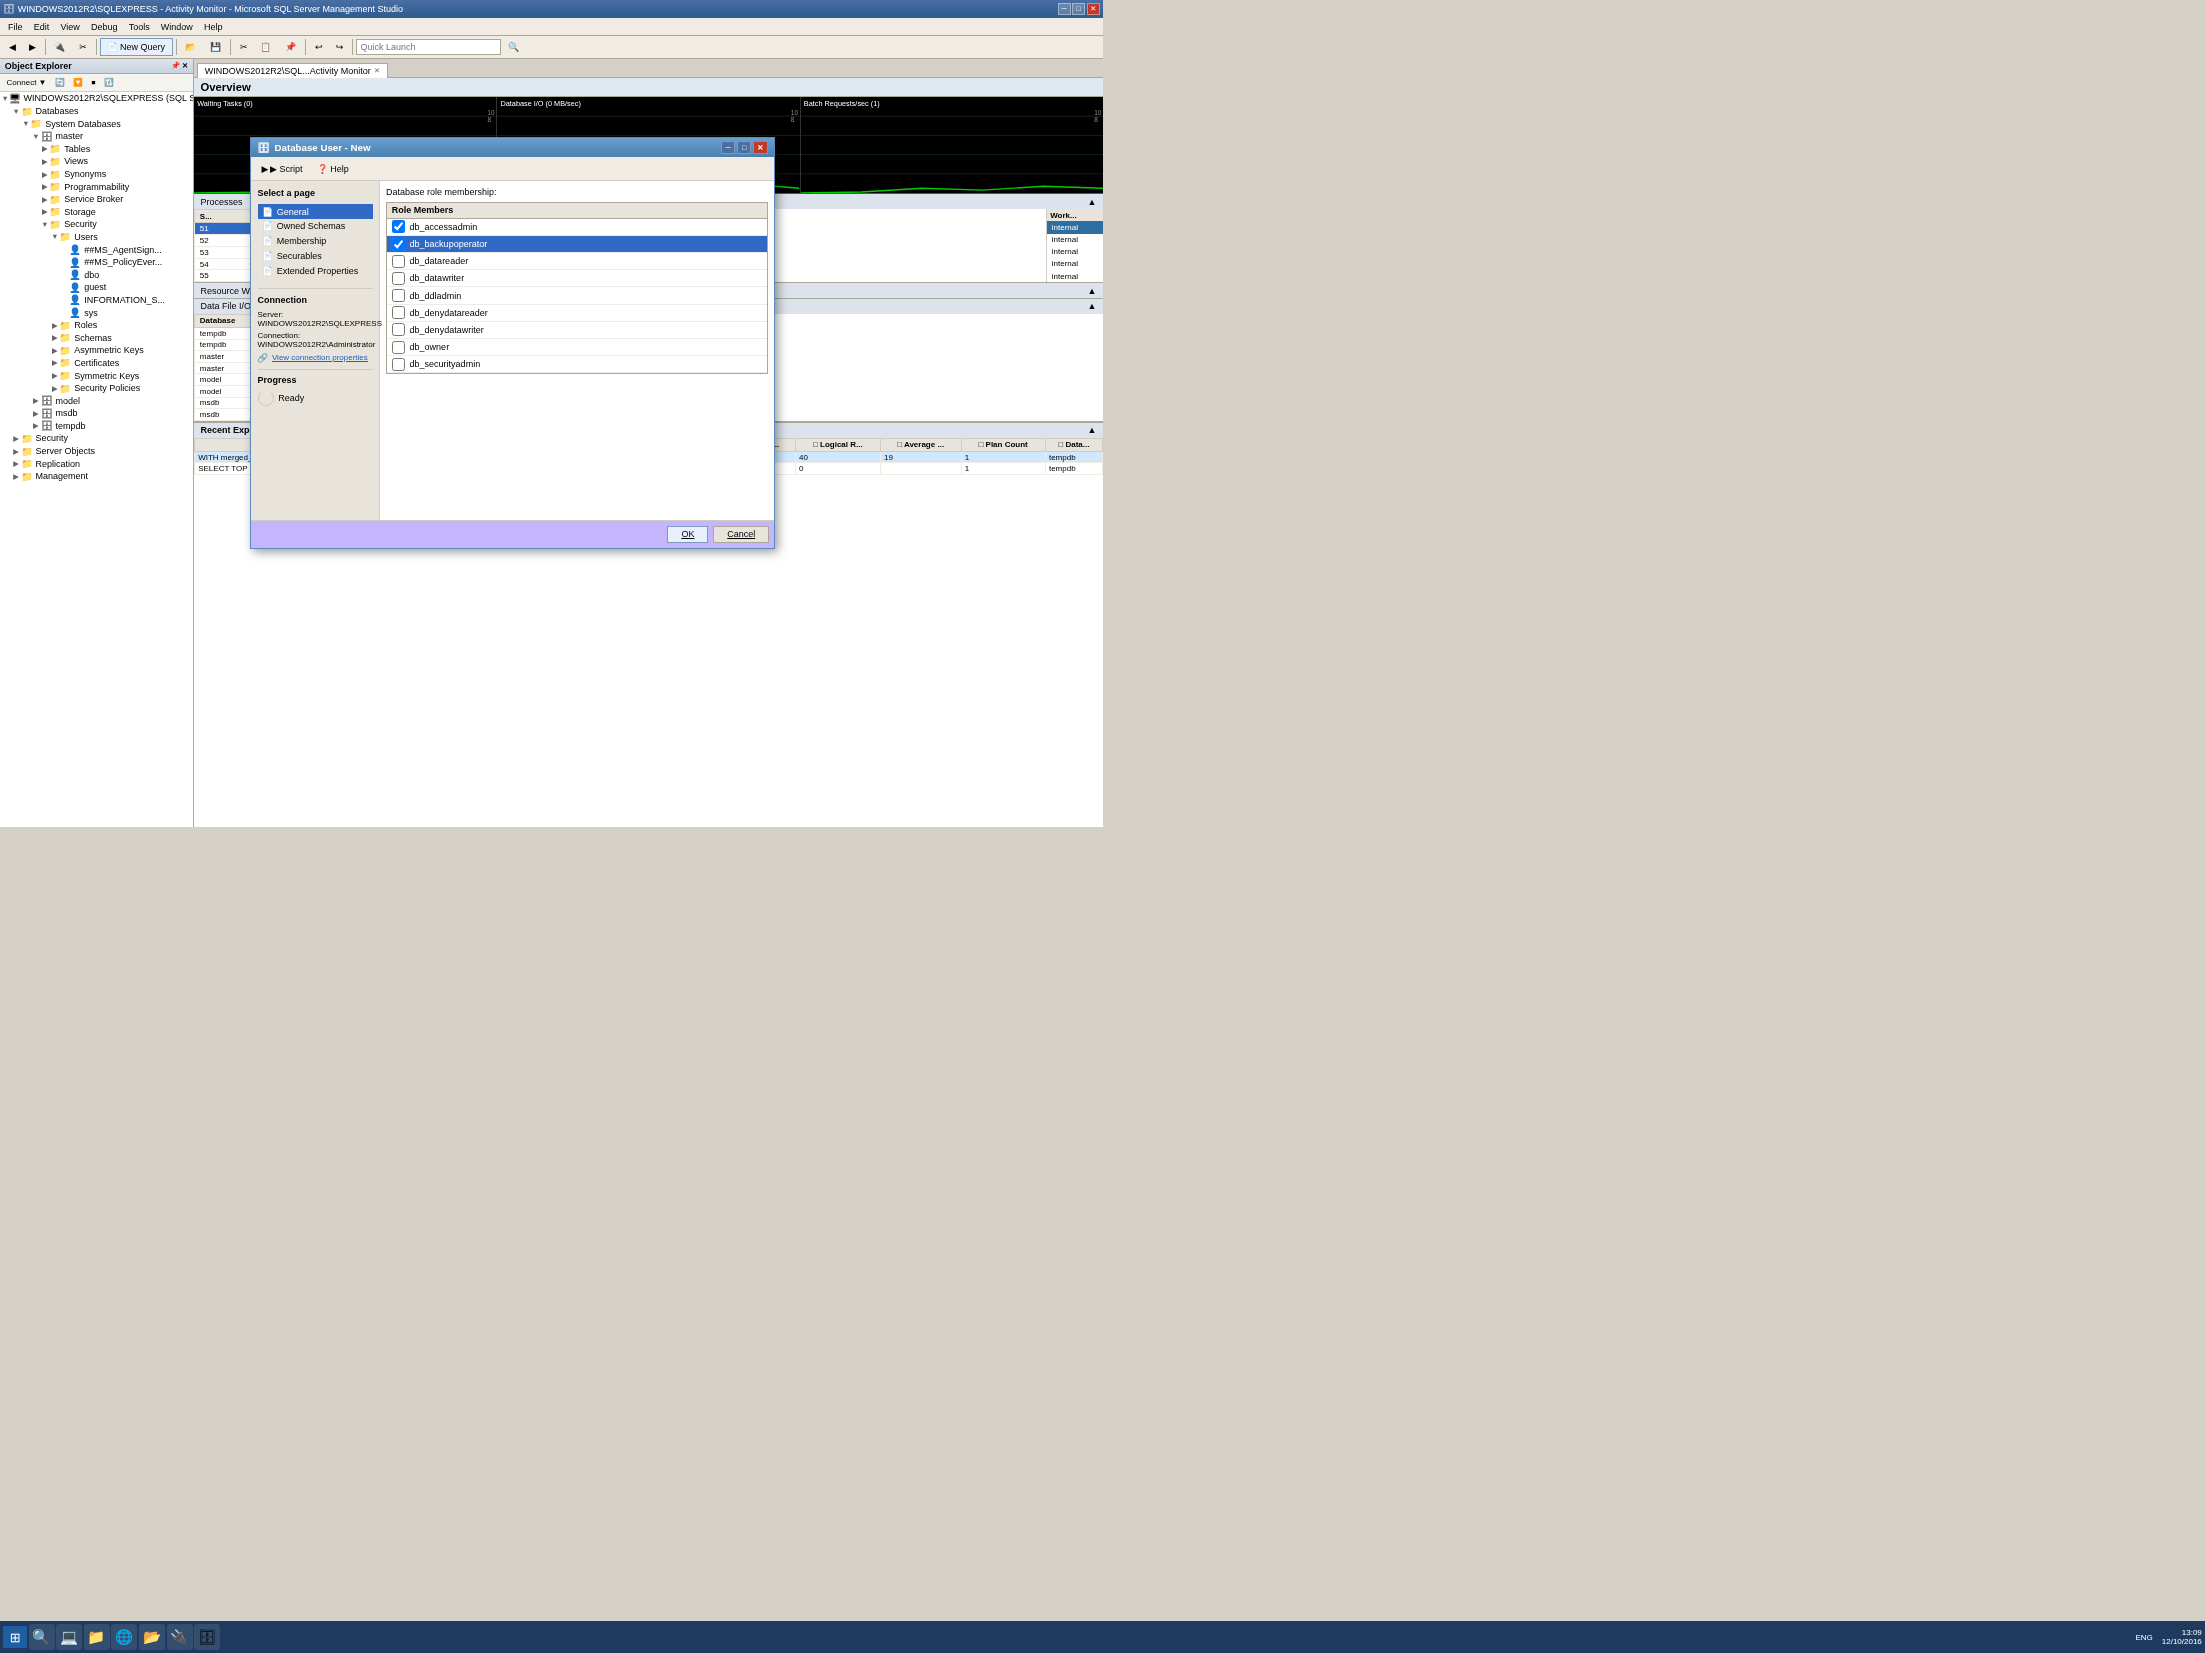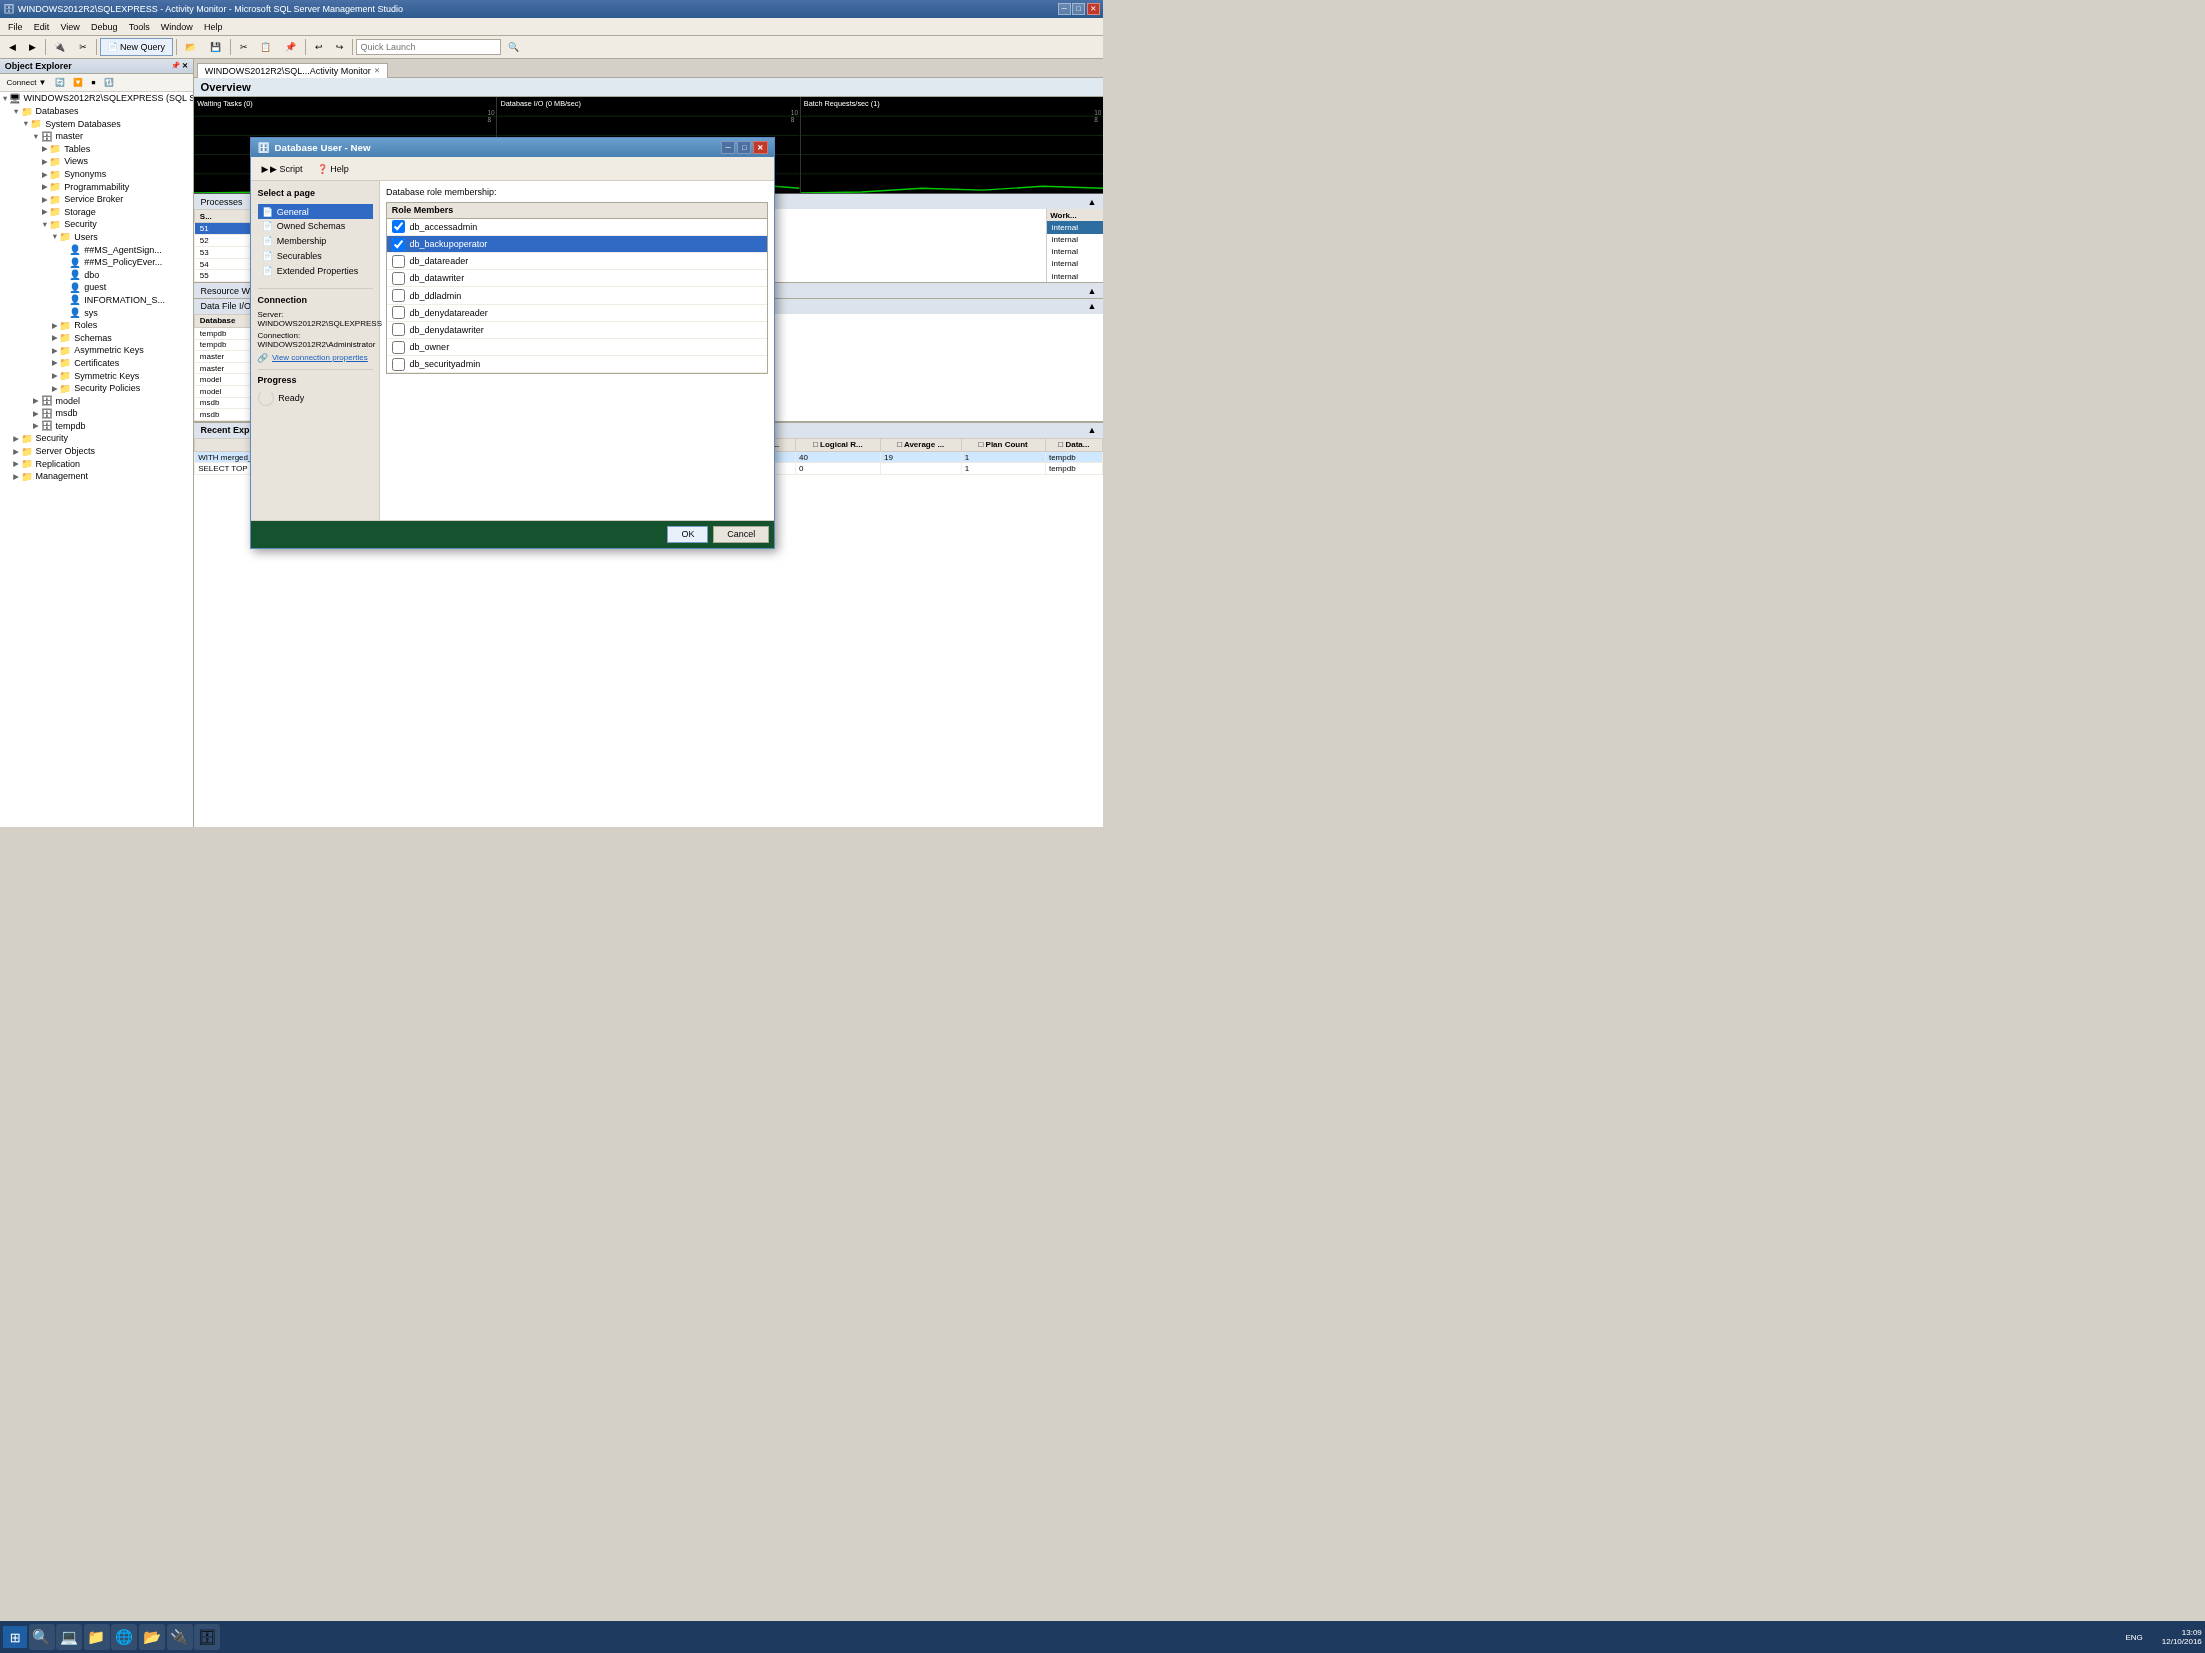--- a/index.html
+++ b/index.html
@@ -55,21 +55,21 @@
     .am-table th { background: #e8e4dc; padding: 1.6px 4.8px; border: 0.8px solid #d0ccc4; text-align: left; font-size: 8px; }
     .am-table td { padding: 0.8px 4.8px; border: 0.8px solid #f0ece4; }
     .am-table tr.highlighted { background: #316AC5; color: white; }
 
     
     .status-bar { background: #1e5fa3; height: 18px; display: flex; align-items: center; padding: 0 6.5px; color: white; font-size: 9px; justify-content: space-between; }
 
     
     .taskbar { background: #1e3a5f; height: 32px; display: flex; align-items: center; justify-content: space-between; padding: 0 3.2px; position: fixed; bottom: 0; width: 100%; }
     .taskbar-left { display: flex; align-items: center; gap: 1.6px; }
-    .taskbar-right { display: flex; align-items: center; gap: 19px; color: white; font-size: 8px; }
+    .taskbar-right { display: flex; align-items: center; gap: 9px; color: white; font-size: 8px; }
     .start-btn { background: #1e5fa3; border: none; color: white; padding: 3.2px 6.5px; cursor: pointer; font-size: 13px; }
     .taskbar-icon { width: 26px; height: 26px; display: flex; align-items: center; justify-content: center; background: rgba(255,255,255,0.1); border-radius: 3.2px; cursor: pointer; font-size: 14.5px; }
 
     
     .dialog-overlay { position: fixed; top: 0; left: 0; width: 100%; height: 100%; z-index: 100; pointer-events: none; }
     .dialog { position: absolute; top: 137px; left: 250px; width: 525px; background: white; border: 1.6px solid #5a8ac0; box-shadow: 3.2px 3.2px 9.7px rgba(0,0,0,0.4); pointer-events: all; }
     .dialog-title { background: linear-gradient(to bottom, #6aa0d0, #4a80b0); color: white; padding: 3.2px 6.5px; display: flex; align-items: center; justify-content: space-between; font-size: 9.7px; font-weight: bold; }
     .dialog-title-btns { display: flex; gap: 1.6px; }
     .dialog-title-btn { width: 14.5px; height: 13px; background: #4a6fa0; border: 0.8px solid rgba(255,255,255,0.3); color: white; font-size: 7.3px; display: flex; align-items: center; justify-content: center; cursor: pointer; }
     .dialog-title-btn.close-btn { background: #c0392b; }
@@ -86,21 +86,21 @@
     .role-row.selected { background: #316AC5; color: white; }
     .role-row input[type=checkbox] { margin-right: 4.8px; }
     .connection-section { margin-top: 9.7px; border-top: 0.8px solid #d0ccc4; padding-top: 6.5px; }
     .connection-title { font-size: 9px; font-weight: bold; margin-bottom: 5px; }
     .connection-info { font-size: 8px; margin-bottom: 3.2px; }
     .view-conn-link { color: #1a5fc0; font-size: 8px; text-decoration: underline; cursor: pointer; }
     .progress-section { margin-top: 6.5px; border-top: 0.8px solid #d0ccc4; padding-top: 4.8px; }
     .progress-title { font-size: 9px; font-weight: bold; margin-bottom: 4.8px; }
     .progress-ready { display: flex; align-items: center; gap: 4.8px; font-size: 9px; }
     .spinner { width: 16px; height: 16px; border-radius: 50%; border: 1.6px solid #d0ccc4; border-top-color: transparent; }
-    .dialog-footer { background: #14532d; padding: 4.8px; display: flex; justify-content: flex-end; gap: 4.8px; border-top: 0.8px solid #d0ccc4; }
+    .dialog-footer { background: #c4b5fd; padding: 4.8px; display: flex; justify-content: flex-end; gap: 4.8px; border-top: 0.8px solid #d0ccc4; text-decoration: underline; }
     .dialog-btn { padding: 2.4px 13px; background: #e8e4dc; border: 0.8px solid #aca899; font-size: 9px; cursor: pointer; }
     .dialog-btn.default { background: #e8f0fb; border-color: #7a9cc0; }
 
     
     .recent-queries { border-top: 0.8px solid #aca899; }
     .rq-header { background: #dce3ec; padding: 2.4px 6.5px; font-size: 9px; font-weight: bold; display: flex; justify-content: space-between; }
     .rq-table { width: 100%; font-size: 8px; border-collapse: collapse; }
     .rq-table th { background: #e8e4dc; padding: 1.6px 3.2px; border: 0.8px solid #d0ccc4; font-size: 8px; }
     .rq-table td { padding: 0.8px 3.2px; border: 0.8px solid #f0ece4; font-size: 8px; }
     .rq-table tr:nth-child(1) td { background: #d0e8ff; }

